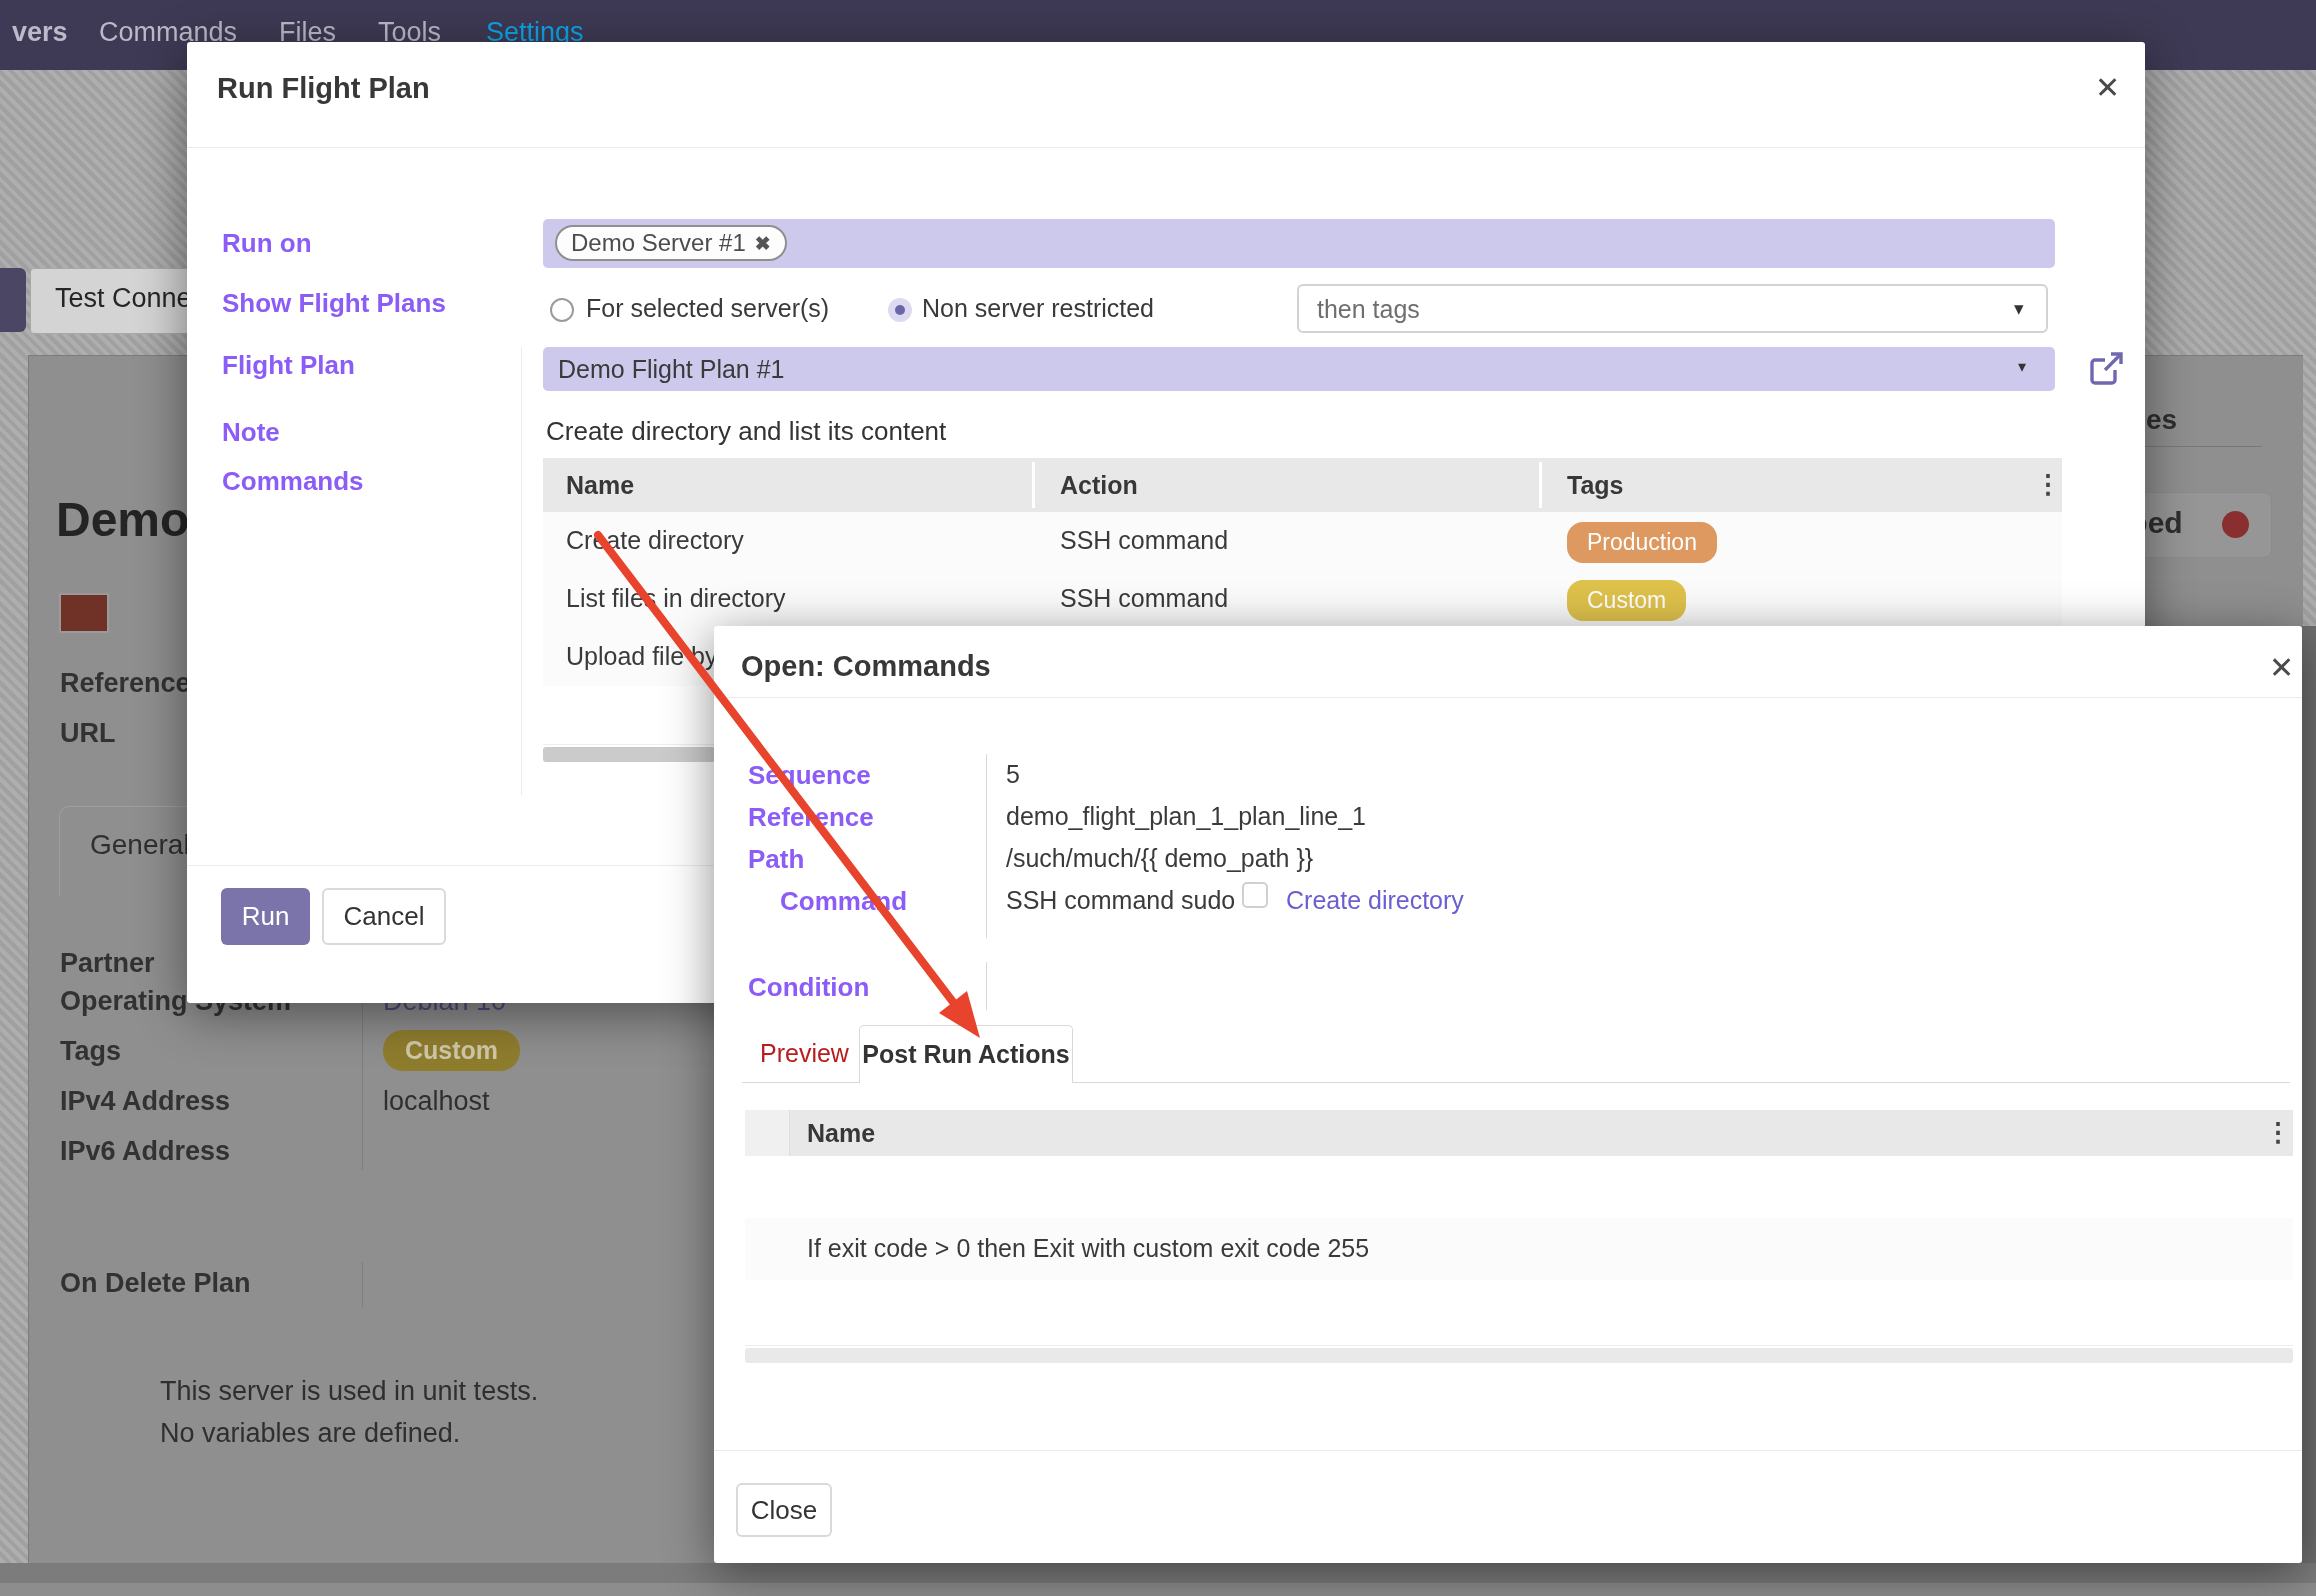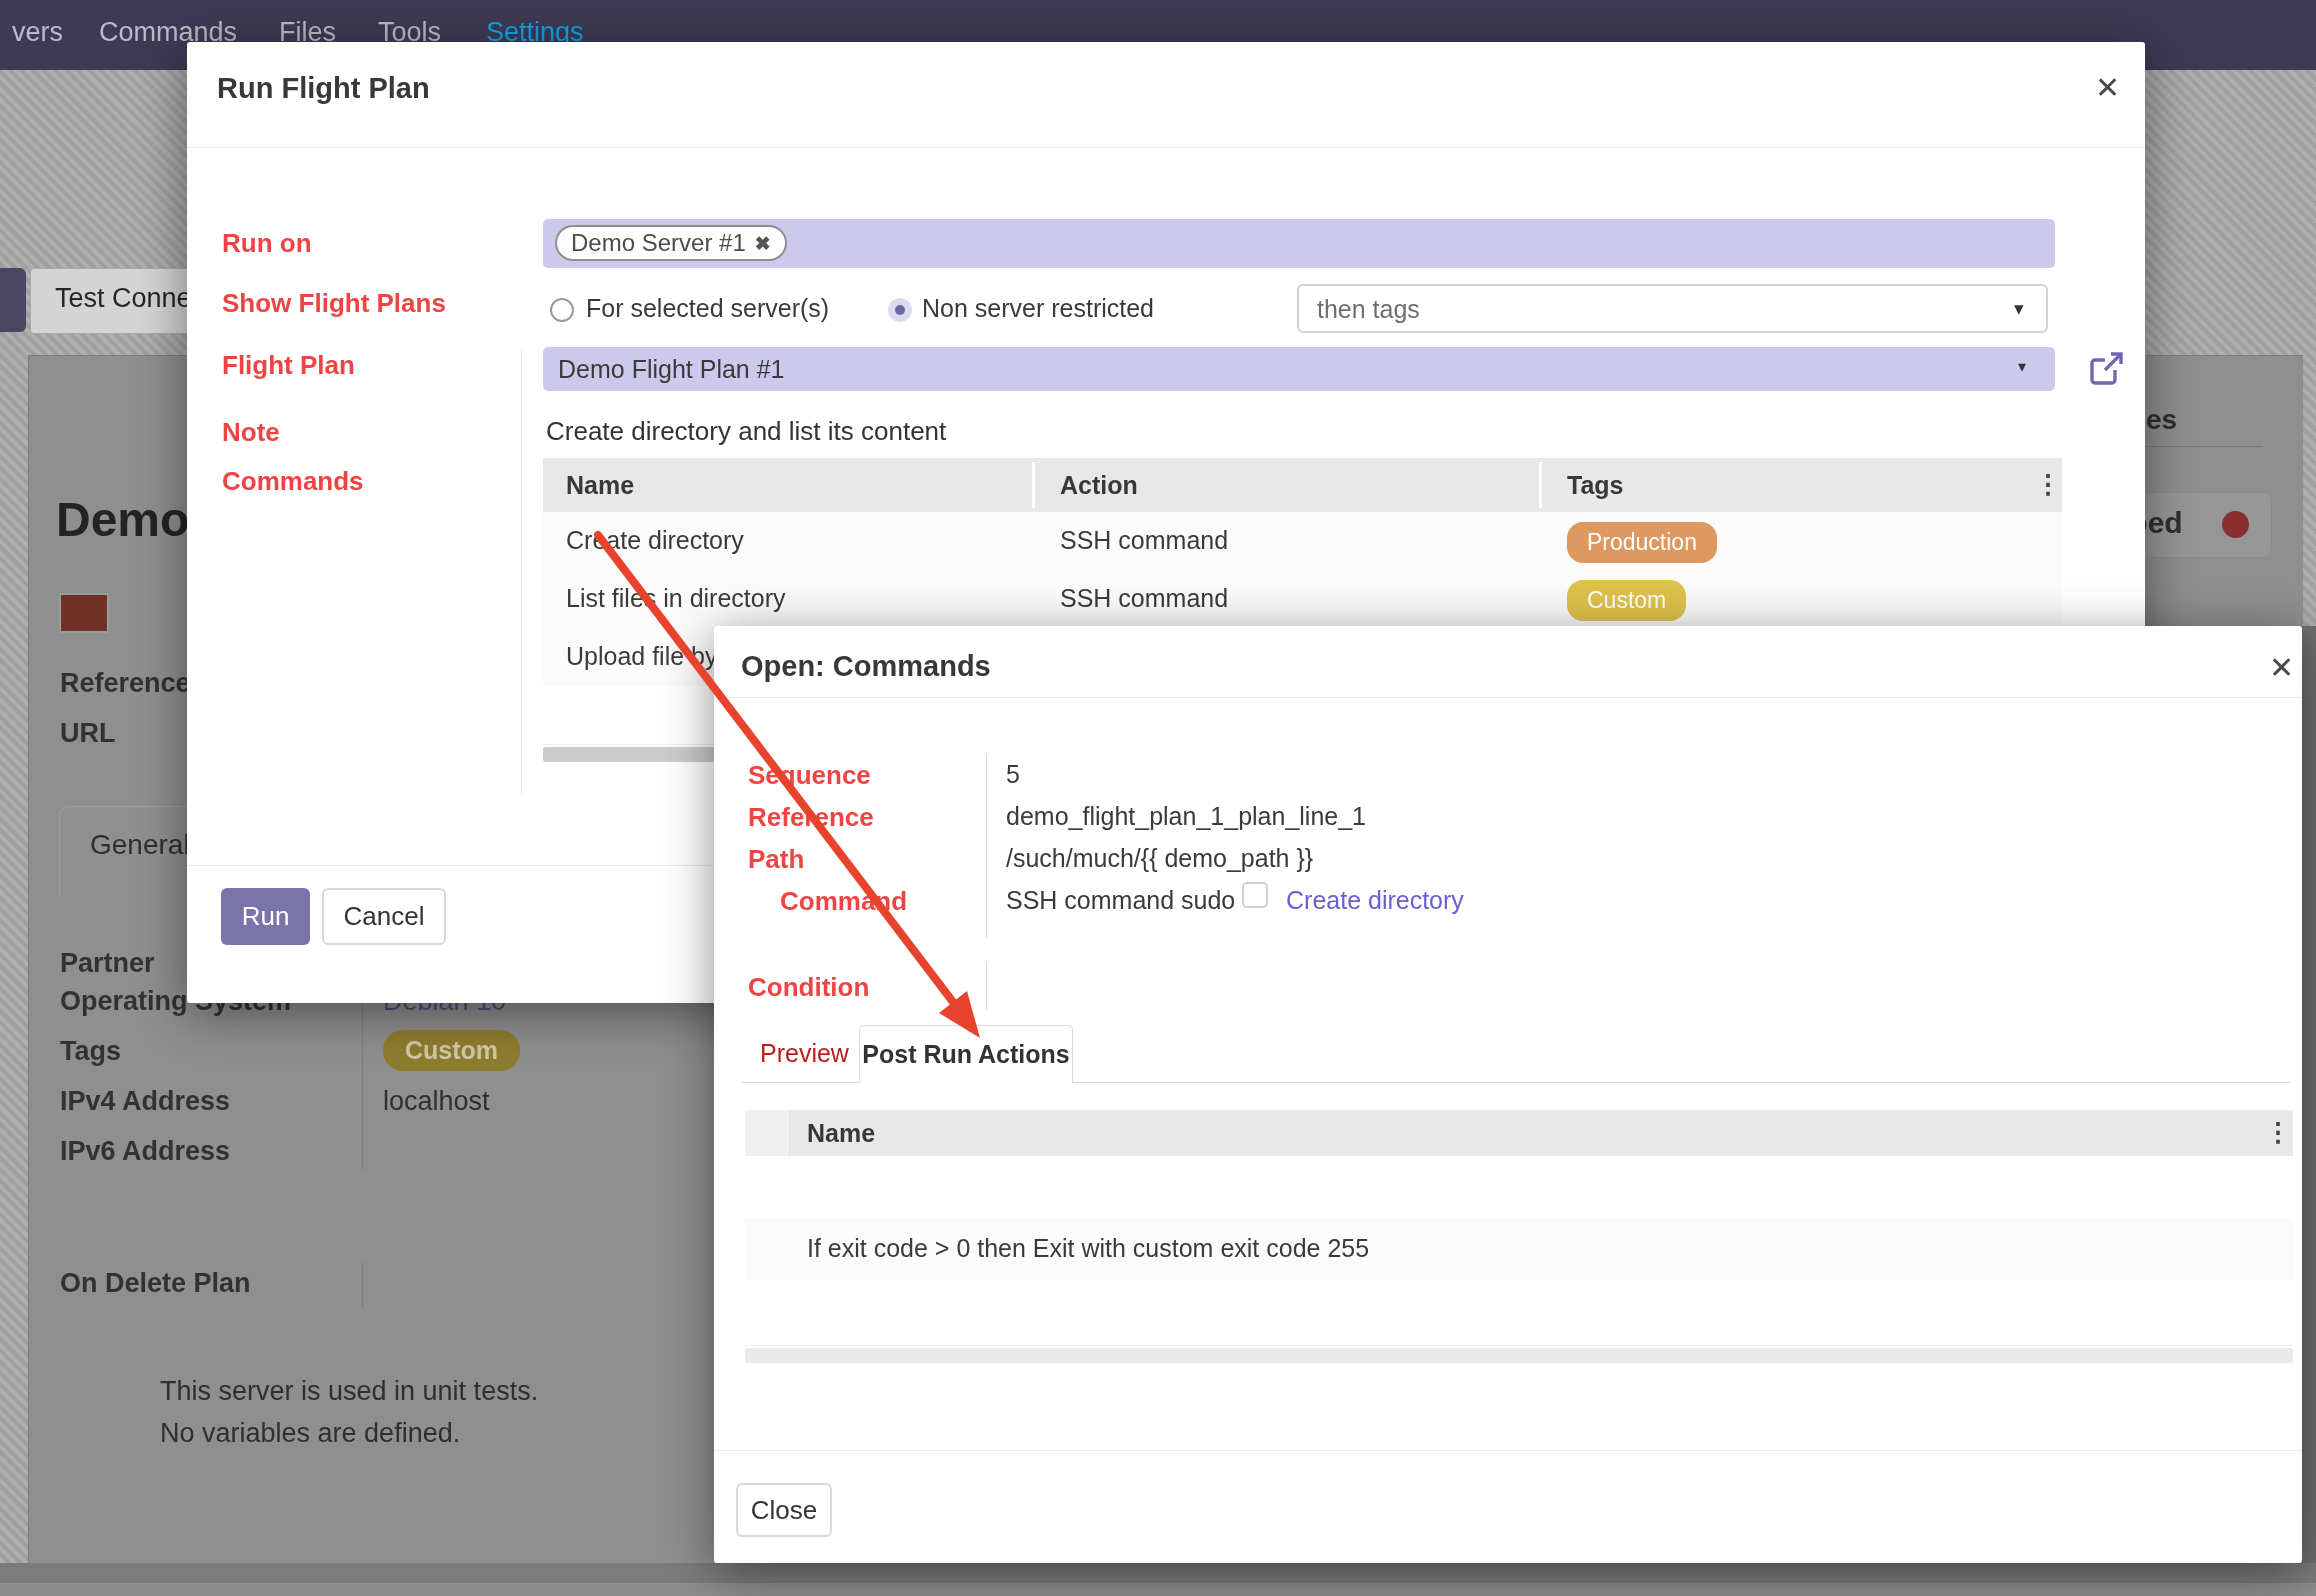--- a/index.html
+++ b/index.html
@@ -4,21 +4,21 @@
 <style>
   html,body{margin:0;padding:0;}
   #page{position:relative;width:2316px;height:1596px;overflow:hidden;
         font-family:"Liberation Sans",sans-serif;color:#3a3a3a;
         background:#a9a9a9;}
   .hatch{background-image:repeating-linear-gradient(45deg, rgba(255,255,255,0.06) 0 4px, rgba(0,0,0,0.05) 4px 8px);}
   .abs{position:absolute;}
   .modal{background:#ffffff;box-shadow:0 10px 50px rgba(0,0,0,0.45);border-radius:3px;}
   .mtitle{font-size:29px;font-weight:700;color:#383838;}
   .closex{font-size:30px;color:#4a4a4a;cursor:pointer;}
-  .flabel{font-size:26px;font-weight:700;color:#ef4444;}
+  .flabel{font-size:26px;font-weight:700;color:#8b5cf6;}
   .fval{font-size:25px;color:#3a3a3a;}
   .lavfield{background:#cdc9ed;border-radius:5px;}
   .caret{font-size:19px;color:#333;}
   .badge{display:inline-block;color:#fff;font-size:23px;padding:7px 20px;border-radius:16px;}
   .btn{display:flex;align-items:center;justify-content:center;border-radius:6px;font-size:26px;box-sizing:border-box;}
   .thead{background:#e8e8e8;}
   .hcell{font-size:25px;font-weight:700;color:#383838;}
   .rcell{font-size:25px;color:#3a3a3a;}
   .rowline{border-bottom:1px solid #eeeeee;}
   .dimlbl{font-size:27px;font-weight:700;color:#323232;}
@@ -27,21 +27,21 @@
   svg{display:block;}
 </style>
 </head>
 <body>
 
 <div id="page">
 
   <div class="abs hatch" style="left:0;top:70px;width:2316px;height:1526px;"></div>
 
   <div class="abs" style="left:0;top:0;width:2316px;height:70px;background:#3e3a55;">
-    <div class="abs" style="left:12px;top:17px;font-size:27px;color:#bcbac8;">vers</div>
+    <div class="abs" style="left:12px;top:17px;font-size:27px;color:#bcbac8;font-weight:bold;">vers</div>
     <div class="abs" style="left:99px;top:17px;font-size:27px;color:#bcbac8;">Commands</div>
     <div class="abs" style="left:279px;top:17px;font-size:27px;color:#bcbac8;">Files</div>
     <div class="abs" style="left:378px;top:17px;font-size:27px;color:#bcbac8;">Tools</div>
     <div class="abs" style="left:486px;top:17px;font-size:27px;color:#0ea5e9;">Settings</div>
   </div>
 
   <div class="abs" style="left:0;top:268px;width:26px;height:64px;background:#4a4663;border-radius:0 6px 6px 0;"></div>
   <div class="abs" style="left:30px;top:268px;width:165px;height:64px;background:#d4d4d4;border:1px solid #a9a9a9;border-radius:4px;overflow:hidden;">
     <span class="abs" style="left:24px;top:14px;font-size:27px;color:#262626;white-space:nowrap;">Test Connec</span>
   </div>

